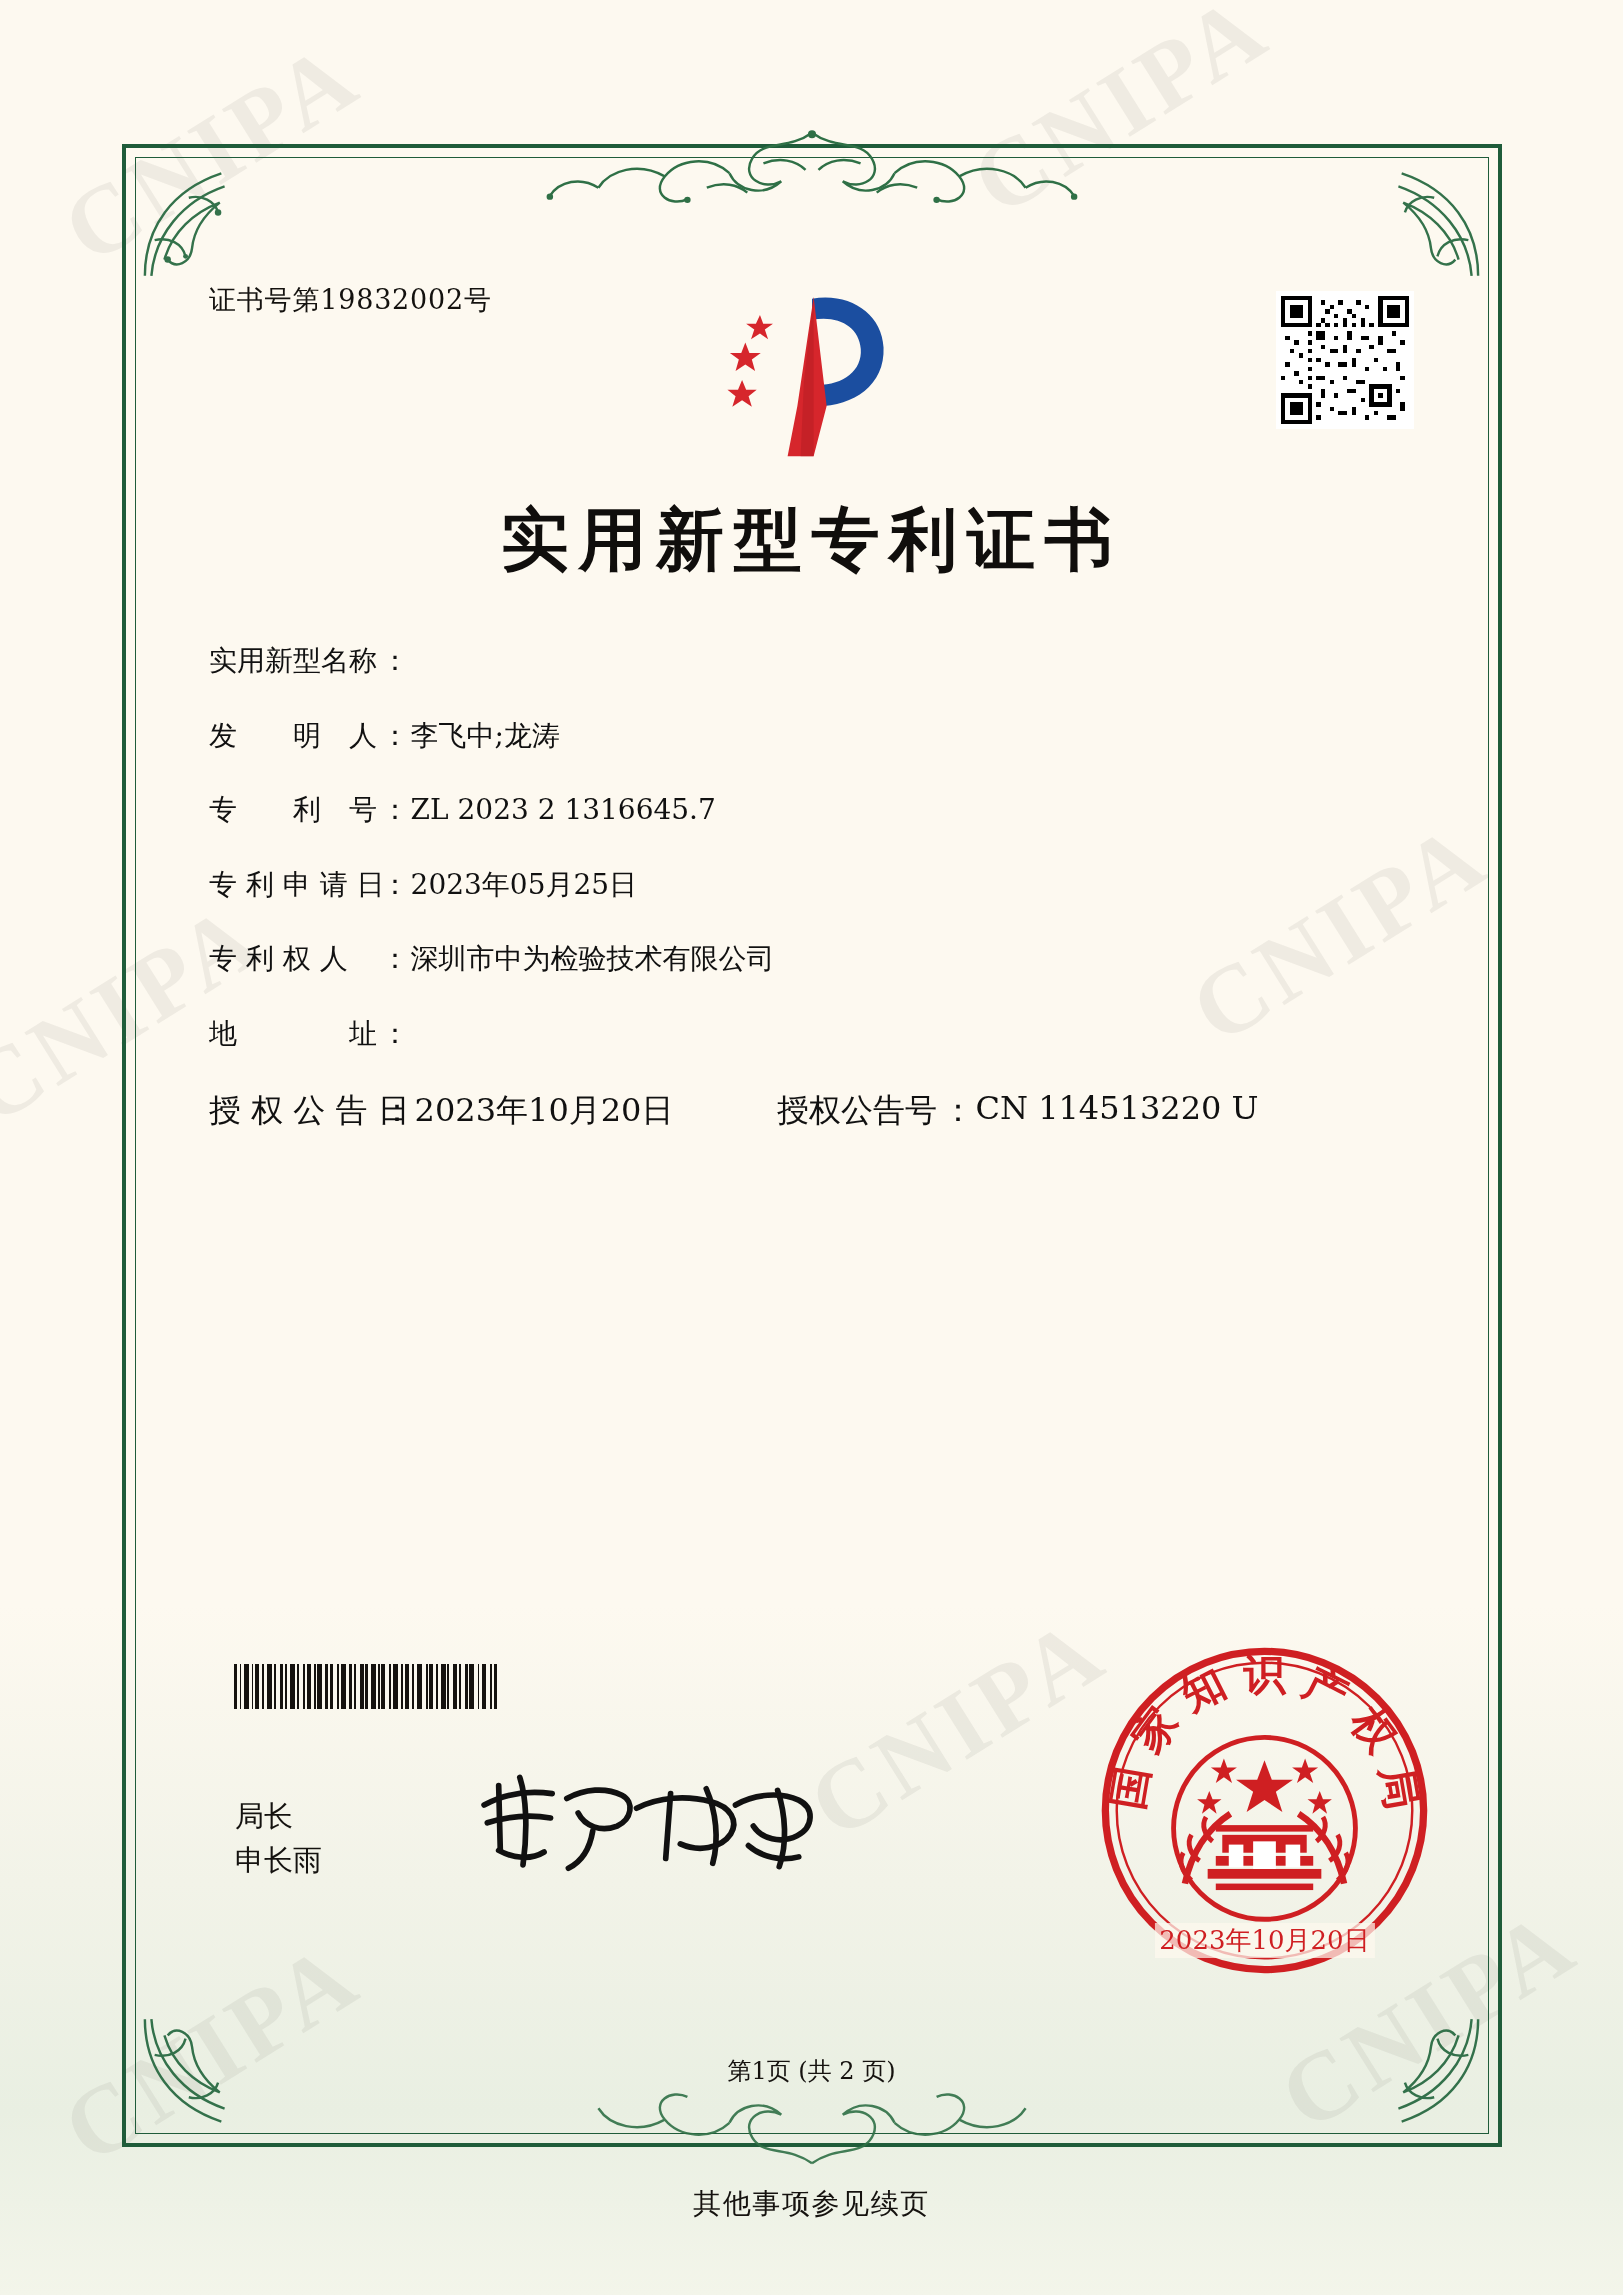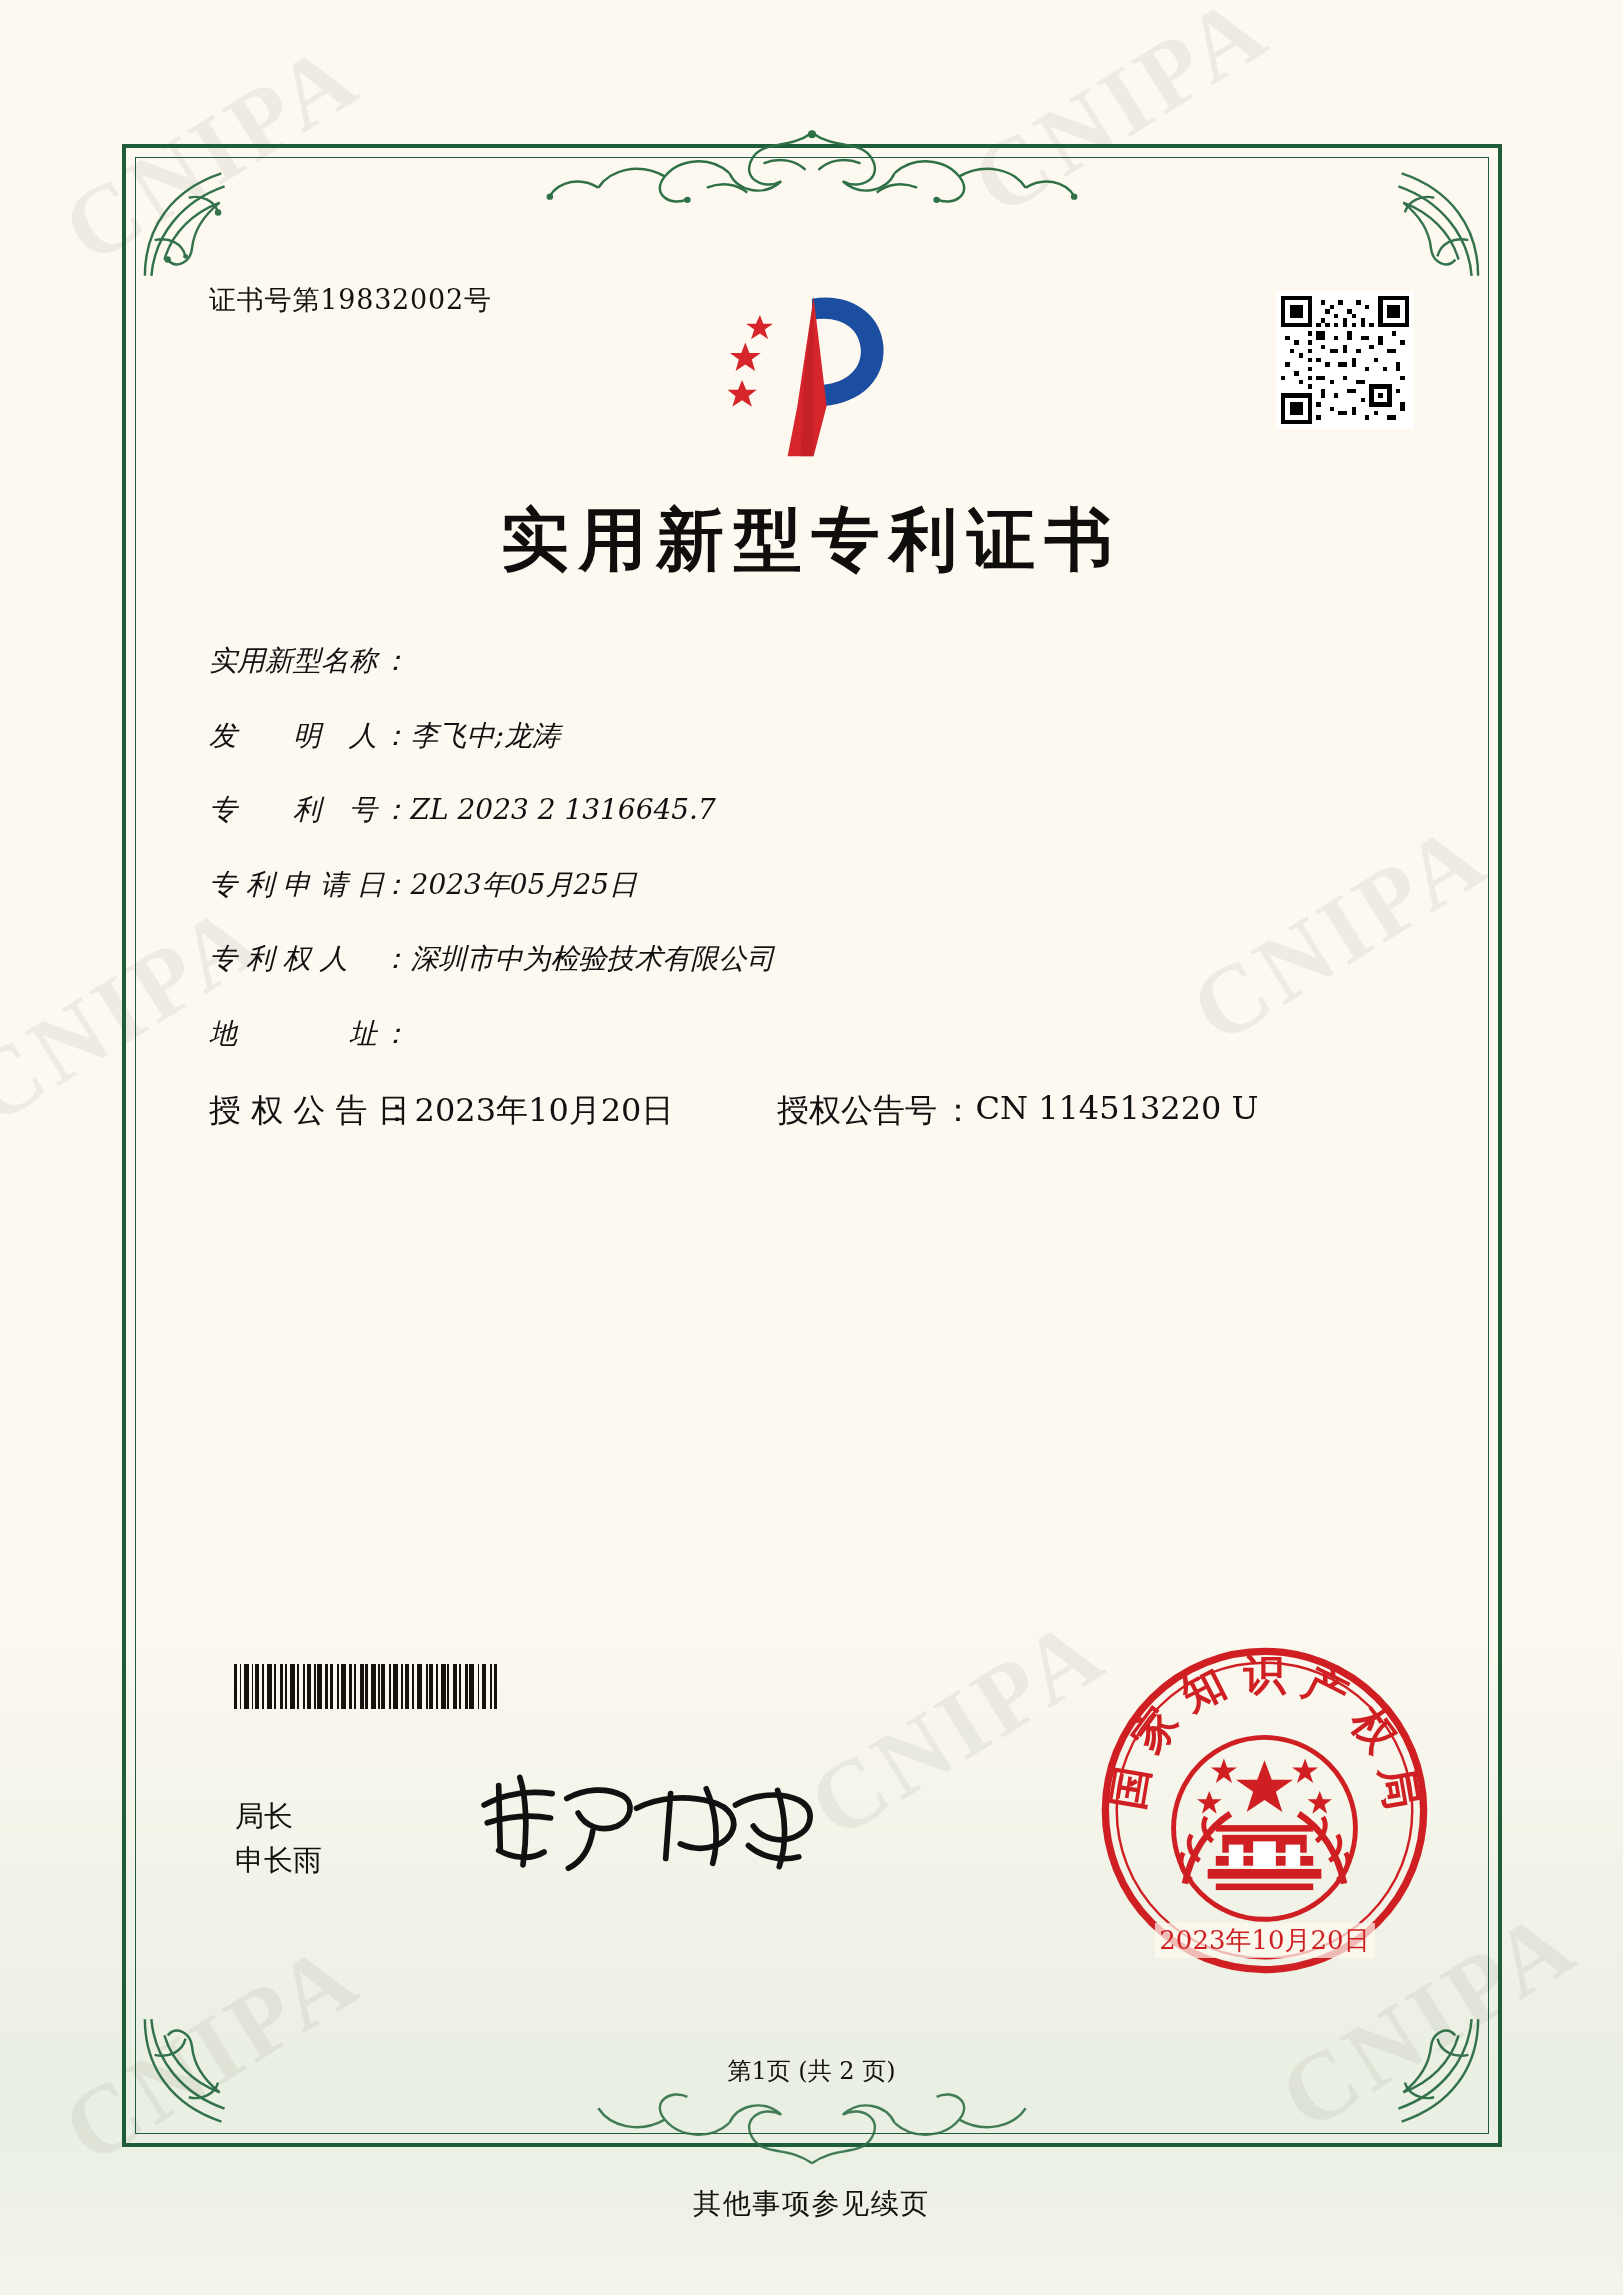--- a/index.html
+++ b/index.html
@@ -150,21 +150,20 @@
     top: 641px;
     width: 1209px;
     color: #111;
   }
   .frow {
     display: flex;
     align-items: center;
     margin-bottom: 34px;
     font-size: 28px;
     line-height: 1.45;
-    font-style: italic;
   }
   .flabel {
     width: 172px;
     flex: 0 0 172px;
     display: flex;
     justify-content: space-between;
     white-space: nowrap;
   }
   .fsep { margin: 0 1.6px 0 0; }
   .fvalue { flex: 1; }

